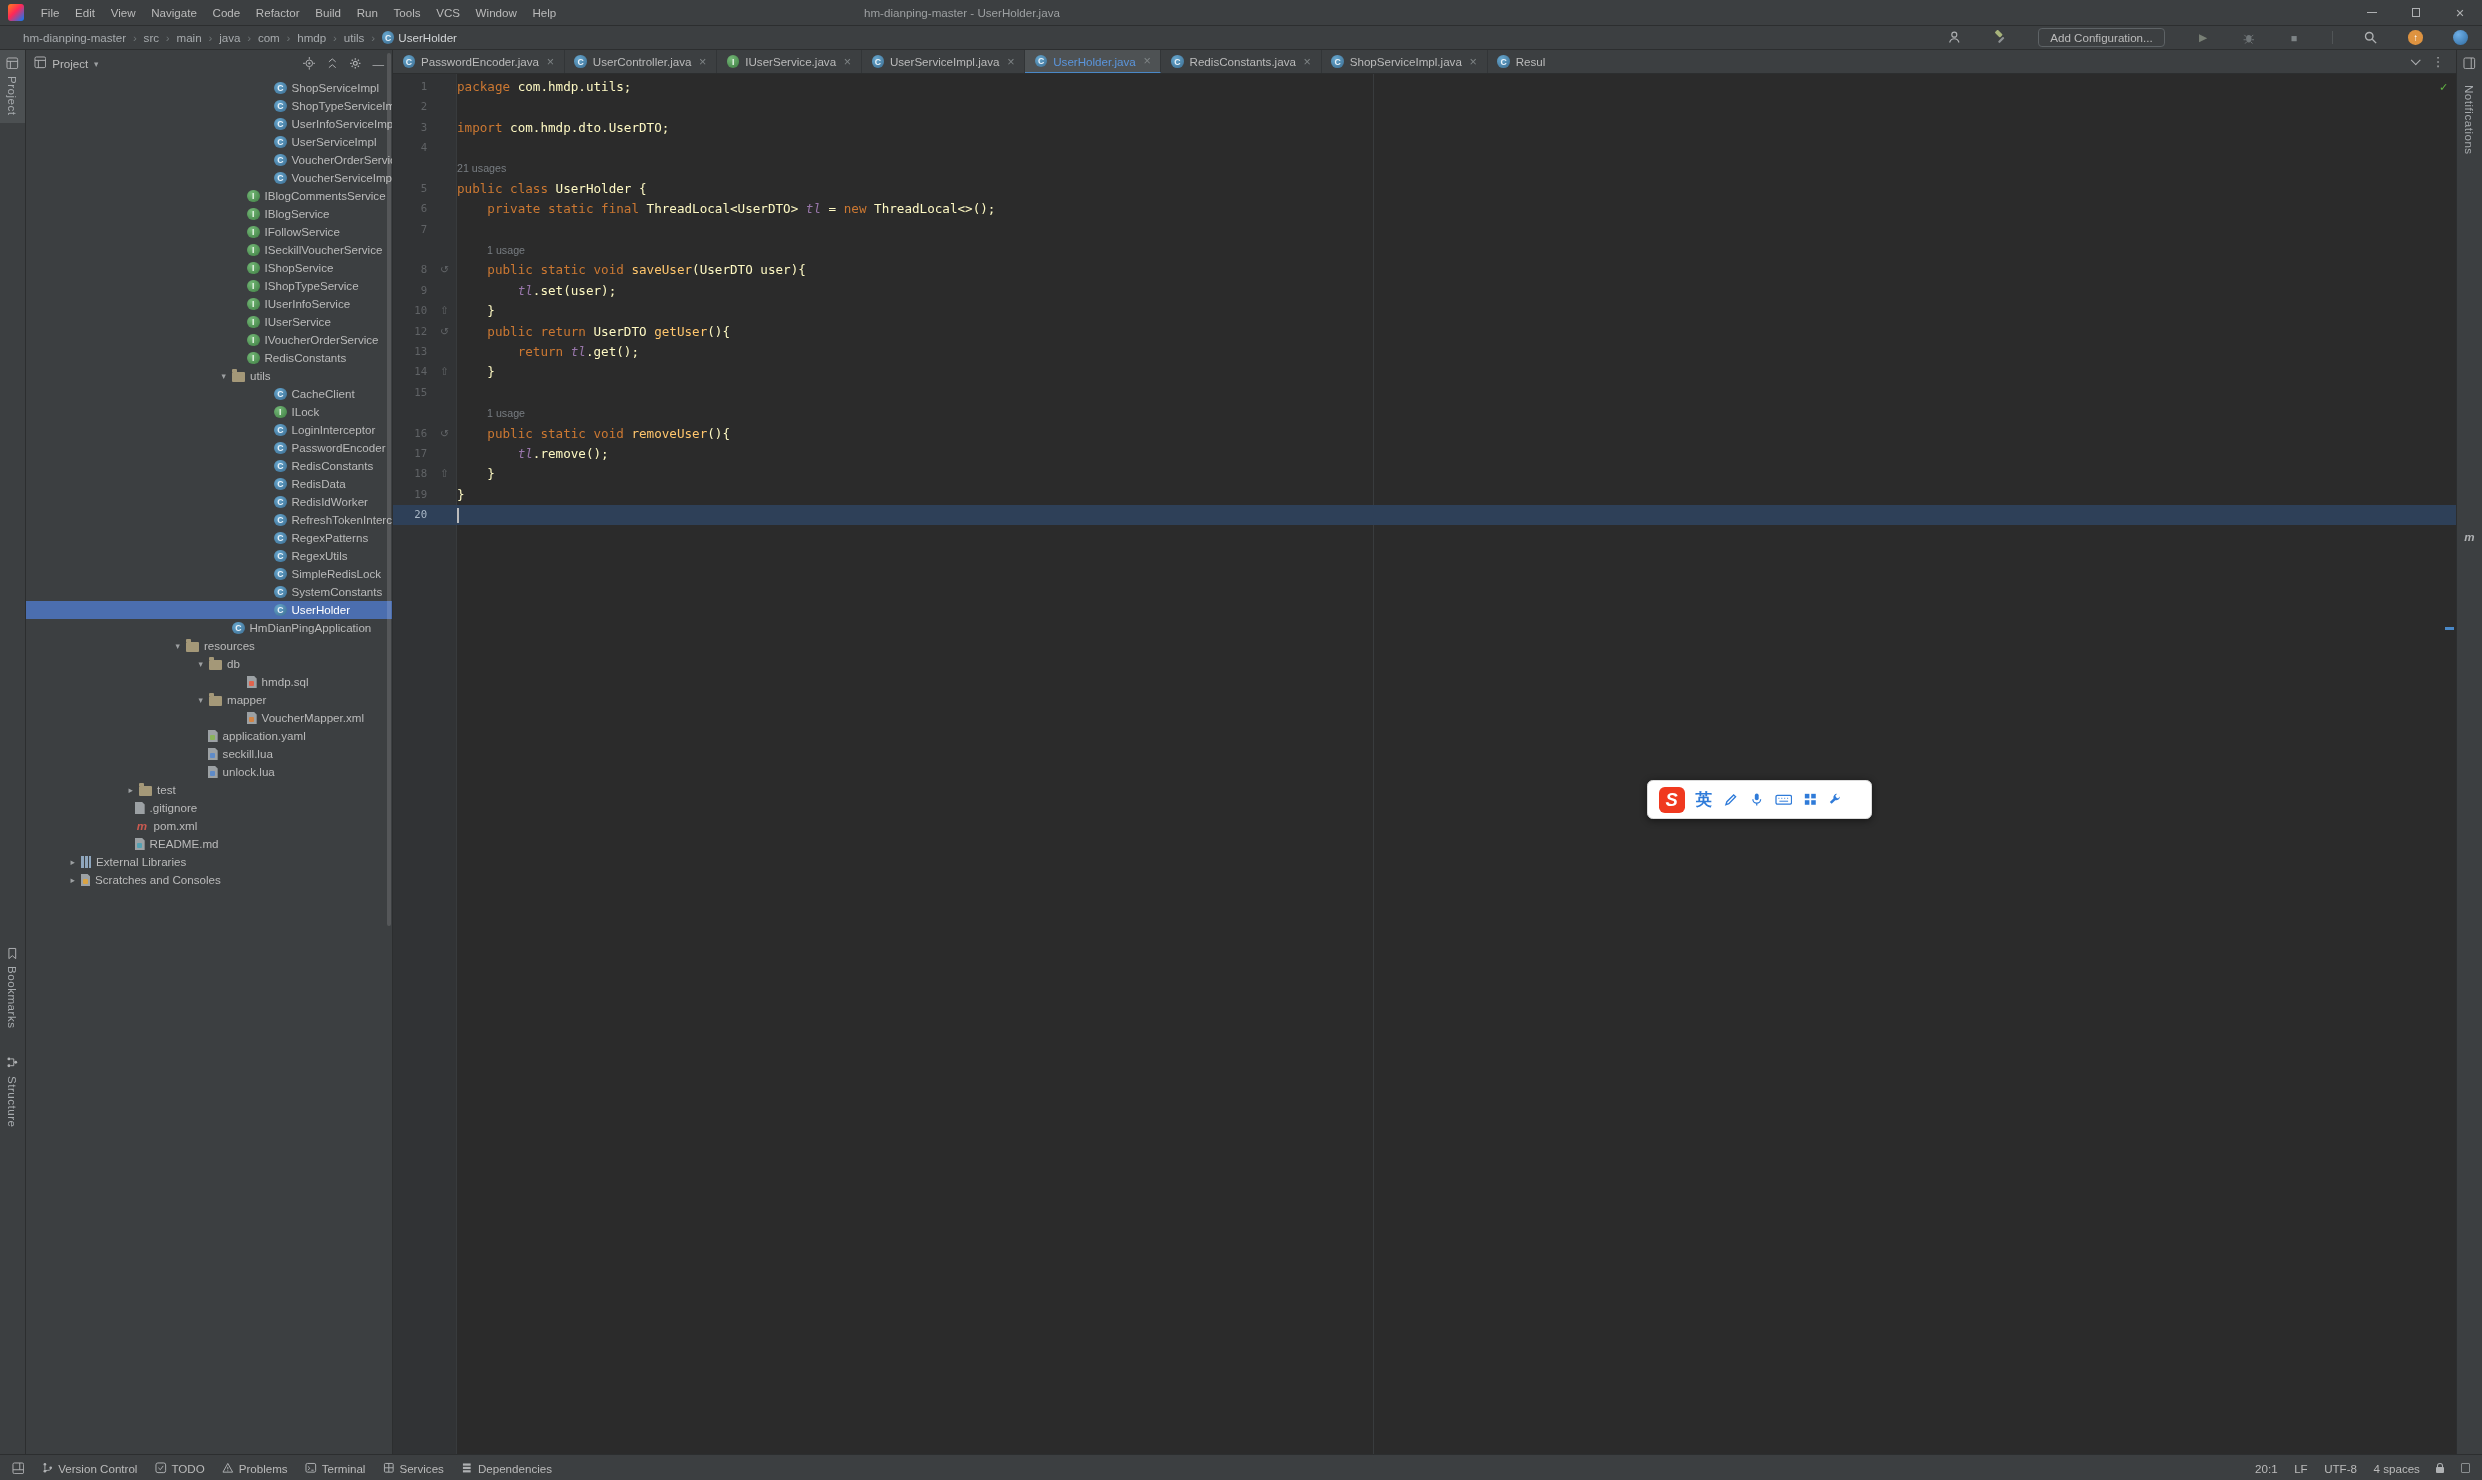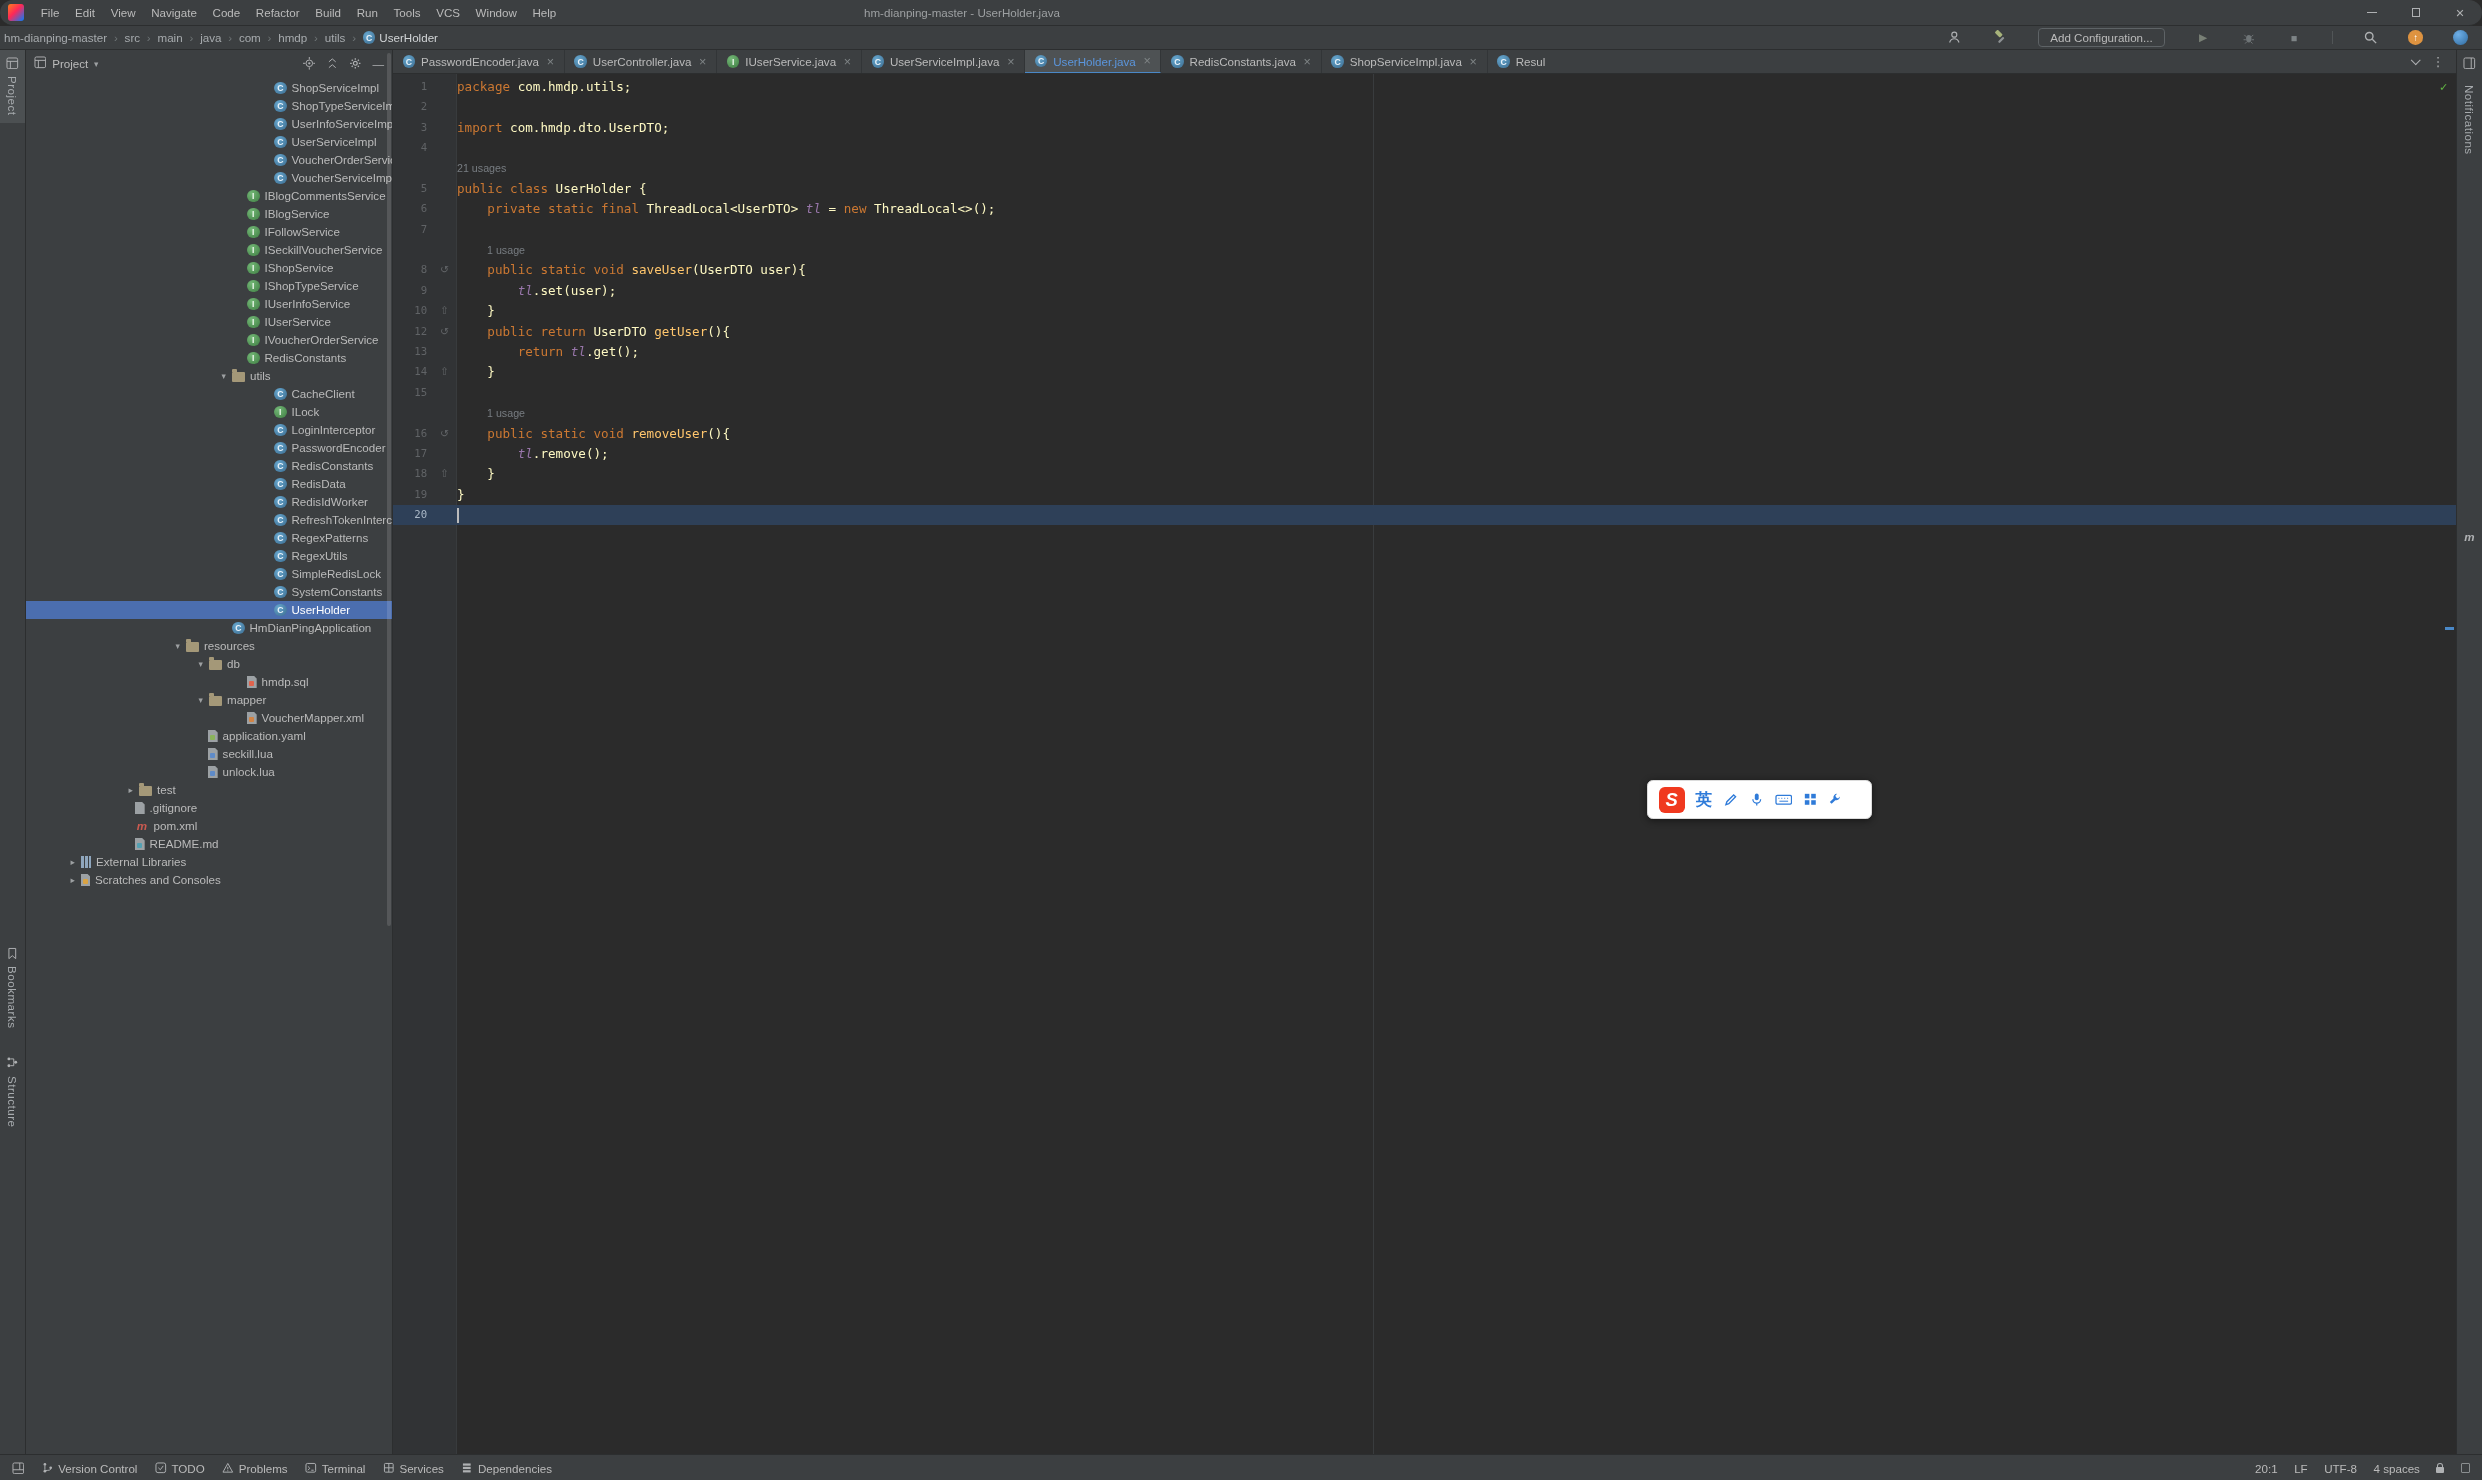--- a/index.html
+++ b/index.html
@@ -5,34 +5,34 @@
   * { margin:0; padding:0; box-sizing:border-box; }
   html,body { width:2482px; height:1481px; overflow:hidden; }
   body {
     background:#2B2B2B; color:#BBBBBB;
     font-family:"Liberation Sans", sans-serif; font-size:11.6px;
     position:relative;
   }
   .app { width:2482px; height:1481px; display:flex; flex-direction:column; }
 
   
-  .titlebar { height:26px; background:#3C3F41; border-bottom:1px solid #2C2E2F; display:flex; align-items:center; position:relative; flex:none;border-radius:13px; }
+  .titlebar { height:26px; background:#3C3F41; border-bottom:1px solid #2C2E2F; display:flex; align-items:center; position:relative; flex:none; }
   .logo { width:16.5px; height:16.5px; border-radius:2.9px; margin:0 8.7px 0 7.8px;
     background:linear-gradient(135deg,#FC801D 0%,#FE2857 45%,#007EFF 100%); flex:none; }
   .menus { display:flex; align-items:center; height:100%; }
   .menu-item { padding:0 7.8px; height:100%; display:flex; align-items:center; color:#BBBBBB; cursor:default; }
   .win-title { position:absolute; left:864px; top:0; height:100%; display:flex; align-items:center; color:#9DA0A2; }
   .win-controls { margin-left:auto; display:flex; height:100%; }
   .ctrl { width:44px; height:100%; display:flex; align-items:center; justify-content:center; color:#AFB1B3; }
   .ctrl-min i { display:block; width:9.7px; height:1px; background:#AFB1B3; }
   .ctrl-max i { display:block; width:8.7px; height:8.7px; border:1px solid #AFB1B3; }
   .ctrl-close { font-size:14.6px; }
 
   
-  .navbar { height:24px; background:#3C3F41; border-bottom:1px solid #2C2E2F; display:flex; align-items:center; padding-left:4px; flex:none; }
+  .navbar { height:24px; background:#3C3F41; border-bottom:1px solid #2C2E2F; display:flex; align-items:center; padding-left:23px; flex:none; }
   .breadcrumbs { display:flex; align-items:center; }
   .crumb { color:#A7ABAE; display:flex; align-items:center; gap:3.9px; }
   .crumb.current { color:#D2D5D7; }
   .crumb-sep { color:#6F7577; margin:0 6.8px; font-size:11.6px; }
   .nav-right { margin-left:auto; display:flex; align-items:center; gap:30px; padding-right:13.6px; }
   .nav-ic { display:flex; align-items:center; justify-content:center; width:15.5px; height:15.5px; color:#8A8E90; }
   .nav-ic.glyph { font-size:10.7px; }
   .btn-addconfig { background:transparent; border:1px solid #5E6366; border-radius:3.9px; color:#BBBBBB; font-size:11.6px; font-family:"Liberation Sans",sans-serif; padding:1.9px 11.6px 2.9px; }
   .nav-sep { width:1px; height:13.6px; background:#515557; }
   .update-badge { width:14.6px; height:14.6px; border-radius:50%; background:#DE9340; color:#FFF; font-size:9.7px; font-weight:bold; display:flex; align-items:center; justify-content:center; }

